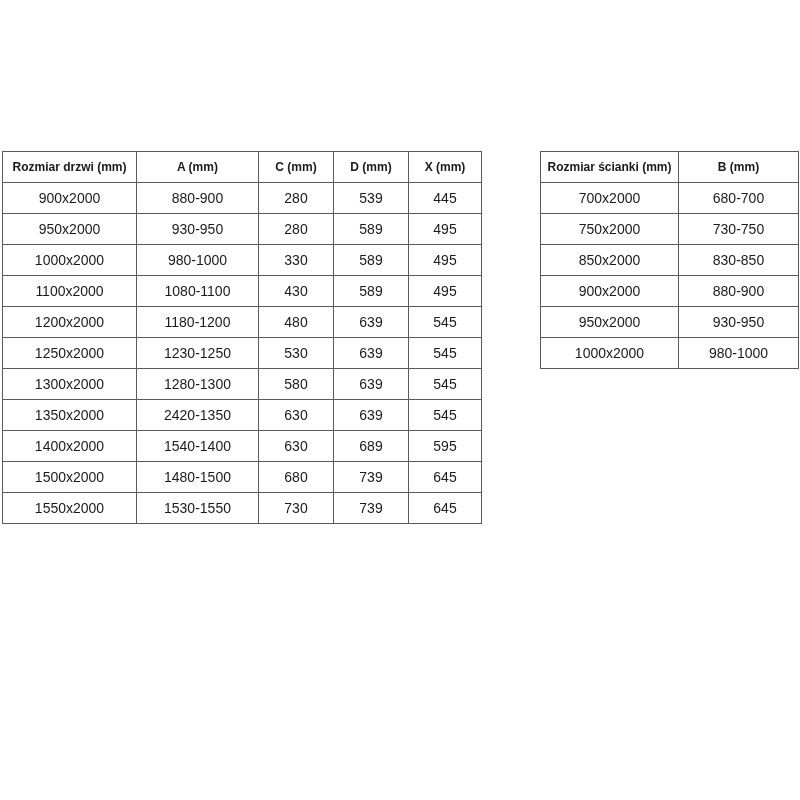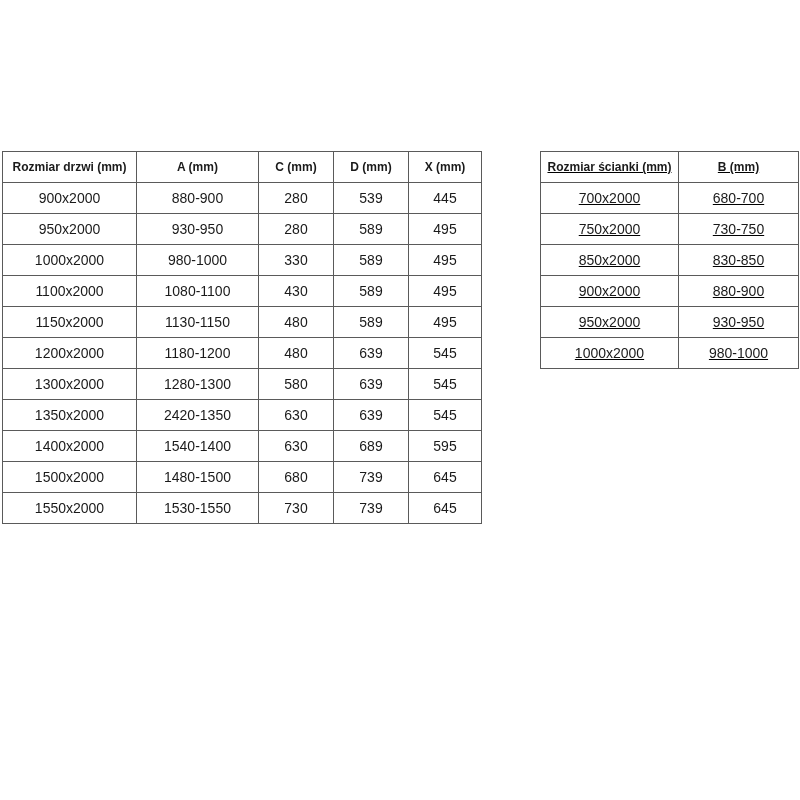--- a/index.html
+++ b/index.html
@@ -41,21 +41,20 @@
   }
   #door-table {
     left: 2px;
     top: 151px;
     width: 479px;
   }
   #wall-table {
     left: 540px;
     top: 151px;
     width: 258px;
-    text-decoration: underline;
   }
 </style>
 </head>
 <body>
 
 <table id="door-table" class="size-table">
   <colgroup>
     <col style="width:134px">
     <col style="width:122px">
     <col style="width:75px">
@@ -94,30 +93,30 @@
         <td>495</td>
       </tr>
       <tr>
         <td>1100x2000</td>
         <td>1080-1100</td>
         <td>430</td>
         <td>589</td>
         <td>495</td>
       </tr>
       <tr>
-        <td>1150x2000</td>
-        <td>1130-1150</td>
-        <td>480</td>
-        <td>589</td>
-        <td>495</td>
-      </tr>
-      <tr>
         <td>1200x2000</td>
         <td>1180-1200</td>
         <td>480</td>
+        <td>639</td>
+        <td>545</td>
+      </tr>
+      <tr>
+        <td>1250x2000</td>
+        <td>1230-1250</td>
+        <td>530</td>
         <td>639</td>
         <td>545</td>
       </tr>
       <tr>
         <td>1300x2000</td>
         <td>1280-1300</td>
         <td>580</td>
         <td>639</td>
         <td>545</td>
       </tr>

